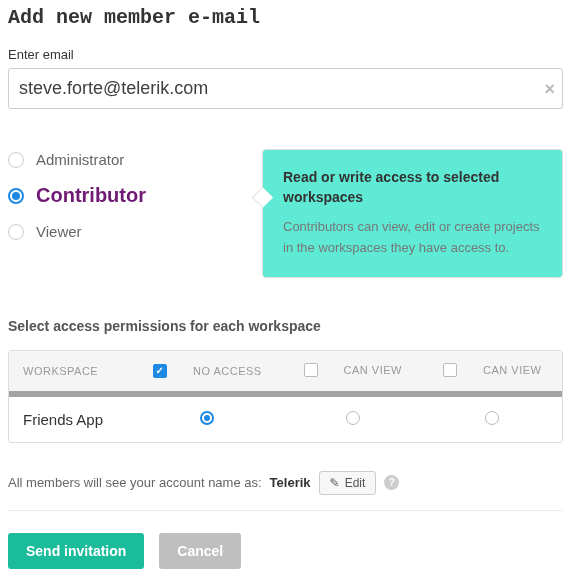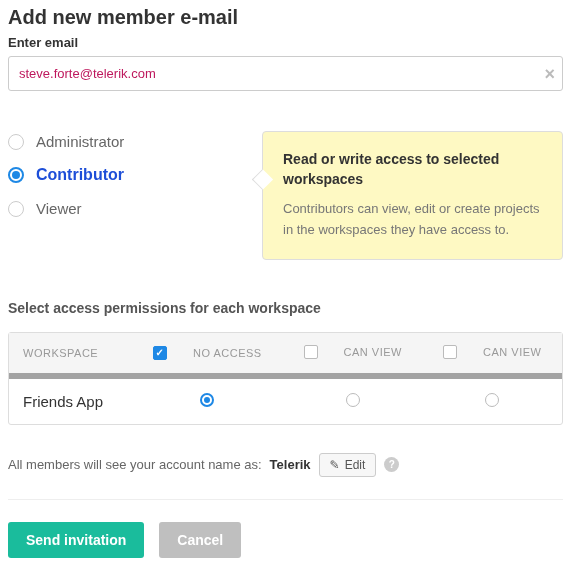--- a/index.html
+++ b/index.html
@@ -1,38 +1,38 @@
 <!DOCTYPE html>
 <html><head>
   <meta charset="utf-8">
   <style>
     * { box-sizing: border-box; margin: 0; padding: 0; }
     body { font-family: "Helvetica Neue", Arial, sans-serif; color: #333; font-size: 14px; padding: 6px 8px; width: 571px; }
     
-    .page-title { font-size: 20px; font-weight: bold; color: #333; margin-bottom: 6px; }
+    .page-title { font-size: 20px; font-weight: bold; color: #333; margin-bottom: 18px; font-family: Liberation Mono, monospace; }
     
-    .field-label { font-size: 13px; font-weight: bold; color: #333; margin-bottom: 6px; display: block; }
+    .field-label { font-size: 13px; font-weight: normal; color: #333; margin-bottom: 6px; display: block; }
     
     .input-wrap { position: relative; margin-bottom: 40px; }
-    .text-input { width: 100%; padding: 9px 34px 9px 10px; border: 1px solid #ccc; border-radius: 3px; font-size: 13px; color: #be185d; }
+    .text-input { width: 100%; padding: 9px 34px 9px 10px; border: 1px solid #ccc; border-radius: 3px; font-size: 18px; color: #404040; }
     .clear-btn { position: absolute; right: 8px; top: 50%; transform: translateY(-50%); color: #bbb; background: none; border: none; font-size: 18px; cursor: pointer; font-weight: bold; line-height: 1; }
     
     .roles-row { display: flex; gap: 24px; margin-bottom: 40px; align-items: flex-start; }
     .roles-list { width: 230px; padding-top: 2px; }
     .role-item { display: flex; align-items: center; margin-bottom: 16px; cursor: pointer; }
     .role-item:last-child { margin-bottom: 4px; }
     
     .radio-lg { width: 16px; height: 16px; border-radius: 50%; border: 1px solid #ccc; margin-right: 12px; position: relative; flex-shrink: 0; }
     .radio-lg.selected { border-color: #1e88e5; border-width: 2px; }
     .radio-lg.selected::after { content: ""; width: 8px; height: 8px; border-radius: 50%; background: #1e88e5; position: absolute; top: 50%; left: 50%; transform: translate(-50%, -50%); }
     
     .role-label { font-size: 15px; color: #666; }
-    .role-item.selected .role-label { font-weight: bold; color: #1d4ed8; font-size: 16px; }
+    .role-item.selected .role-label { font-weight: bold; color: #701a75; font-size: 20px; }
     
-    .role-desc-box { flex: 1; border: 1px solid #ddd; border-radius: 4px; padding: 18px 20px; position: relative; background: #fef9c3; }
+    .role-desc-box { flex: 1; border: 1px solid #ddd; border-radius: 4px; padding: 18px 20px; position: relative; background: #5eead4; }
     .role-desc-box::before { content: ""; position: absolute; left: -8px; top: 40px; width: 14px; height: 14px; background: #fff; border-left: 1px solid #ddd; border-bottom: 1px solid #ddd; transform: rotate(45deg); }
     .desc-title { font-weight: bold; font-size: 14px; margin-bottom: 10px; color: #333; line-height: 1.4; }
     .desc-body { font-size: 13px; color: #777; line-height: 1.6; }
     
     .section-heading { font-size: 14px; font-weight: bold; color: #555; margin-bottom: 16px; }
     
     .perm-table { width: 100%; border: 1px solid #ddd; border-radius: 3px; border-collapse: separate; border-spacing: 0; margin-bottom: 28px; }
     .perm-table th { background: #f5f5f5; padding: 12px 10px; font-size: 11px; font-weight: normal; color: #999; letter-spacing: 0.5px; border-bottom: 6px solid #a3a3a3; }
     .perm-table th:first-child { text-align: left; padding-left: 14px; }
     .perm-table td { padding: 14px 10px; text-align: center; color: #333; }
@@ -40,21 +40,21 @@
     
     .col-head { display: inline-flex; align-items: center; gap: 26px; cursor: pointer; }
     .chk { width: 14px; height: 14px; border: 1px solid #bbb; border-radius: 2px; background: #fff; display: inline-flex; align-items: center; justify-content: center; flex-shrink: 0; }
     .chk.checked { background: #1e88e5; border-color: #1e88e5; }
     .chk.checked::after { content: "✓"; color: #fff; font-size: 10px; font-weight: bold; }
     
     .radio-sm { width: 14px; height: 14px; border-radius: 50%; border: 1px solid #bbb; display: inline-block; position: relative; cursor: pointer; }
     .radio-sm.selected { border-color: #1e88e5; border-width: 2px; }
     .radio-sm.selected::after { content: ""; width: 6px; height: 6px; border-radius: 50%; background: #1e88e5; position: absolute; top: 50%; left: 50%; transform: translate(-50%, -50%); }
     
-    .account-row { font-size: 13px; color: #666; display: flex; align-items: center; gap: 8px; padding-bottom: 22px; border-bottom: 1px solid #eee; margin-bottom: 22px; }
+    .account-row { font-size: 13px; color: #666; display: flex; align-items: center; gap: 8px; padding-bottom: 15px; border-bottom: 1px solid #eee; margin-bottom: 22px; }
     .account-name { font-weight: bold; color: #333; }
     .edit-btn { display: inline-flex; align-items: center; gap: 5px; padding: 4px 10px; border: 1px solid #ccc; border-radius: 3px; background: #f7f7f7; font-size: 12px; cursor: pointer; color: #555; }
     .help-icon { width: 15px; height: 15px; border-radius: 50%; background: #ccc; color: #fff; display: inline-flex; align-items: center; justify-content: center; font-size: 10px; font-weight: bold; cursor: pointer; }
     
     .actions { display: flex; gap: 15px; }
     .btn { padding: 10px 18px; border: none; border-radius: 3px; font-size: 14px; font-weight: bold; cursor: pointer; }
     .btn-primary { background: #1abc9c; color: #fff; }
     .btn-secondary { background: #bfbfbf; color: #fff; }
   </style>
 </head>

